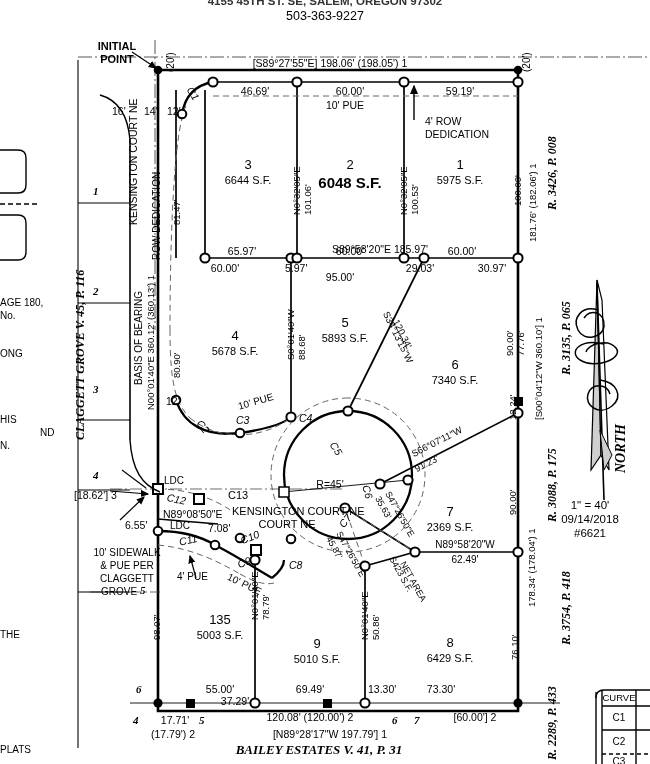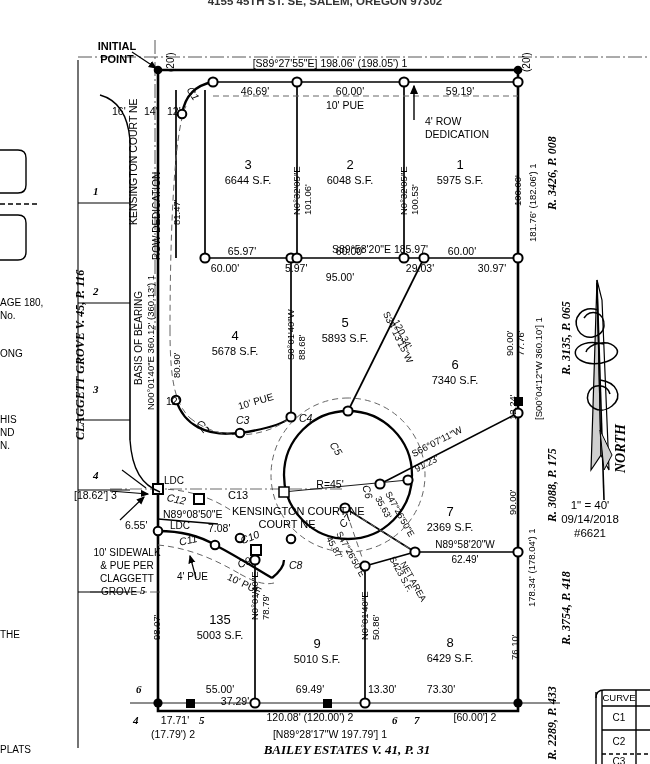--- a/index.html
+++ b/index.html
@@ -214,20 +214,21 @@
       <path d="M596,698 Q596,690 604,690 L650,690"></path>
       <path d="M602,706 L650,706"></path>
       <path d="M602,730 L650,730"></path>
       <path d="M602,754 L650,754" stroke-dasharray="4,3"></path>
       <path d="M602,690 L602,764"></path>
       <path d="M636,690 L636,764"></path>
     </g>
   </svg>
 
   <div class="t ctr" style="left:150px;top:-4px;width:350px;font-size:11.5px;font-weight:bold;color:#333;">4155 45TH ST. SE, SALEM, OREGON 97302</div>
+  <div class="t ctr" style="left:150px;top:10px;width:350px;font-size:12.5px;">503-363-9227</div>
 
 
   <div class="t ctr" style="left:82px;top:41px;width:70px;font-size:11px;font-weight:bold;">INITIAL</div>
   <div class="t ctr" style="left:82px;top:54px;width:70px;font-size:11px;font-weight:bold;">POINT</div>
 
   <div class="t ctr" style="left:200px;top:58px;width:260px;font-size:10.5px;">[S89°27'55"E] 198.06' (198.05') 1</div>
 
   <div class="t ctr" style="left:220px;top:86px;width:70px;font-size:10.5px;">46.69'</div>
   <div class="t ctr" style="left:315px;top:86px;width:70px;font-size:10.5px;">60.00'</div>
   <div class="t ctr" style="left:425px;top:86px;width:70px;font-size:10.5px;">59.19'</div>
@@ -242,21 +243,21 @@
   <div class="t" style="left:167px;top:106px;font-size:10.5px;">12'</div>
   <div class="t" style="left:166px;top:396px;font-size:10.5px;">12'</div>
 
   <div class="vt" style="left:166px;top:72px;font-size:10px;transform:rotate(-90deg);">(20')</div>
   <div class="vt" style="left:522px;top:72px;font-size:10px;transform:rotate(-90deg);">(20')</div>
 
   <div class="t ctr" style="left:213px;top:158px;width:70px;font-size:13px;">3</div>
   <div class="t ctr" style="left:208px;top:175px;width:80px;font-size:11px;text-align:center;">6644 S.F.</div>
 
   <div class="t ctr" style="left:320px;top:158px;width:60px;font-size:13px;">2</div>
-  <div class="t ctr" style="left:310px;top:175px;width:80px;font-size:11px;">6048 S.F.</div>
+  <div class="t ctr" style="left:310px;top:175px;width:80px;font-size:15px;font-weight:bold;">6048 S.F.</div>
 
   <div class="t ctr" style="left:430px;top:158px;width:60px;font-size:13px;">1</div>
   <div class="t ctr" style="left:420px;top:175px;width:80px;font-size:11px;">5975 S.F.</div>
 
   <div class="t ctr" style="left:205px;top:329px;width:60px;font-size:13px;">4</div>
   <div class="t ctr" style="left:195px;top:346px;width:80px;font-size:11px;">5678 S.F.</div>
 
   <div class="t ctr" style="left:315px;top:316px;width:60px;font-size:13px;">5</div>
   <div class="t ctr" style="left:305px;top:333px;width:80px;font-size:11px;">5893 S.F.</div>
 
@@ -368,21 +369,21 @@
   <div class="vt" style="left:134px;top:385px;font-size:10px;transform:rotate(-90deg);">BASIS OF BEARING</div>
   <div class="vt" style="left:146px;top:410px;font-size:9.5px;transform:rotate(-90deg);">N00°01'40"E 360.12' (360.13') 1</div>
 
   <div class="vt" style="left:128px;top:225px;font-size:10.5px;transform:rotate(-90deg);">KENSINGTON COURT NE</div>
   <div class="vt it" style="left:74px;top:440px;font-size:12px;transform:rotate(-90deg);">CLAGGETT GROVE V. 45, P. 116</div>
 
   <div class="t" style="left:0px;top:298px;font-size:10px;">AGE 180,</div>
   <div class="t" style="left:0px;top:311px;font-size:10px;">No.</div>
   <div class="t" style="left:0px;top:349px;font-size:10px;">ONG</div>
   <div class="t" style="left:0px;top:415px;font-size:10px;">HIS</div>
-  <div class="t" style="left:0px;top:428px;font-size:10px;">ND</div>
+  <div class="t" style="left:0px;top:428px;font-size:10px;padding-left:40px;">ND</div>
   <div class="t" style="left:0px;top:441px;font-size:10px;">N.</div>
   <div class="t" style="left:0px;top:630px;font-size:10px;">THE</div>
   <div class="t" style="left:0px;top:745px;font-size:10px;">PLATS</div>
 
   <div class="t it" style="left:93px;top:186px;font-size:11px;">1</div>
   <div class="t it" style="left:93px;top:286px;font-size:11px;">2</div>
   <div class="t it" style="left:93px;top:384px;font-size:11px;">3</div>
   <div class="t it" style="left:93px;top:470px;font-size:11px;">4</div>
   <div class="t it" style="left:140px;top:585px;font-size:11px;">5</div>
   <div class="t it" style="left:136px;top:684px;font-size:11px;">6</div>
@@ -390,21 +391,21 @@
   <div class="t ctr" style="left:185px;top:684px;width:70px;font-size:10.5px;">55.00'</div>
   <div class="t ctr" style="left:200px;top:696px;width:70px;font-size:10.5px;">37.29'</div>
   <div class="t ctr" style="left:275px;top:684px;width:70px;font-size:10.5px;">69.49'</div>
   <div class="t" style="left:368px;top:684px;font-size:10.5px;">13.30'</div>
   <div class="t ctr" style="left:406px;top:684px;width:70px;font-size:10.5px;">73.30'</div>
   <div class="t ctr" style="left:255px;top:712px;width:110px;font-size:10.5px;">120.08' (120.00') 2</div>
   <div class="t ctr" style="left:435px;top:712px;width:80px;font-size:10.5px;">[60.00'] 2</div>
   <div class="t ctr" style="left:145px;top:715px;width:60px;font-size:10.5px;">17.71'</div>
   <div class="t ctr" style="left:140px;top:729px;width:66px;font-size:10.5px;">(17.79') 2</div>
   <div class="t ctr" style="left:230px;top:729px;width:200px;font-size:10.5px;">[N89°28'17"W 197.79'] 1</div>
-  <div class="t ctr it" style="left:232px;top:743px;width:230px;font-size:13px;">BAILEY  ESTATES   V.  41,  P.  31</div>
+  <div class="t ctr it" style="left:204px;top:743px;width:230px;font-size:13px;">BAILEY  ESTATES   V.  41,  P.  31</div>
 
   <div class="t it" style="left:133px;top:715px;font-size:11px;">4</div>
   <div class="t it" style="left:199px;top:715px;font-size:11px;">5</div>
   <div class="t it" style="left:392px;top:715px;font-size:11px;">6</div>
   <div class="t it" style="left:414px;top:715px;font-size:11px;">7</div>
 
   <div class="vt it" style="left:546px;top:210px;font-size:12px;transform:rotate(-90deg);">R. 3426, P. 008</div>
   <div class="vt it" style="left:560px;top:375px;font-size:12px;transform:rotate(-90deg);">R. 3135, P. 065</div>
   <div class="vt it" style="left:546px;top:522px;font-size:12px;transform:rotate(-90deg);">R. 3088, P. 175</div>
   <div class="vt it" style="left:560px;top:645px;font-size:12px;transform:rotate(-90deg);">R. 3754, P. 418</div>

